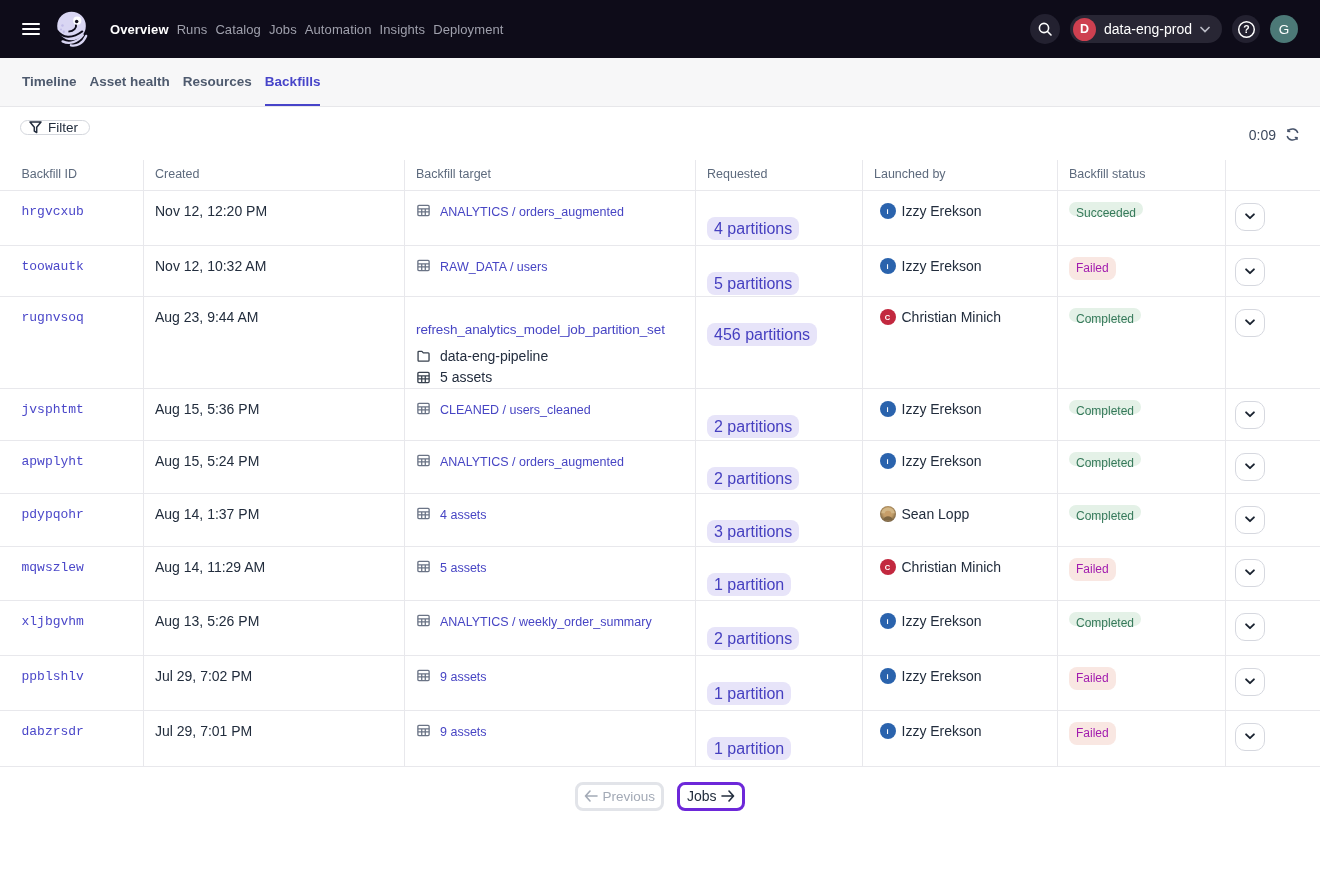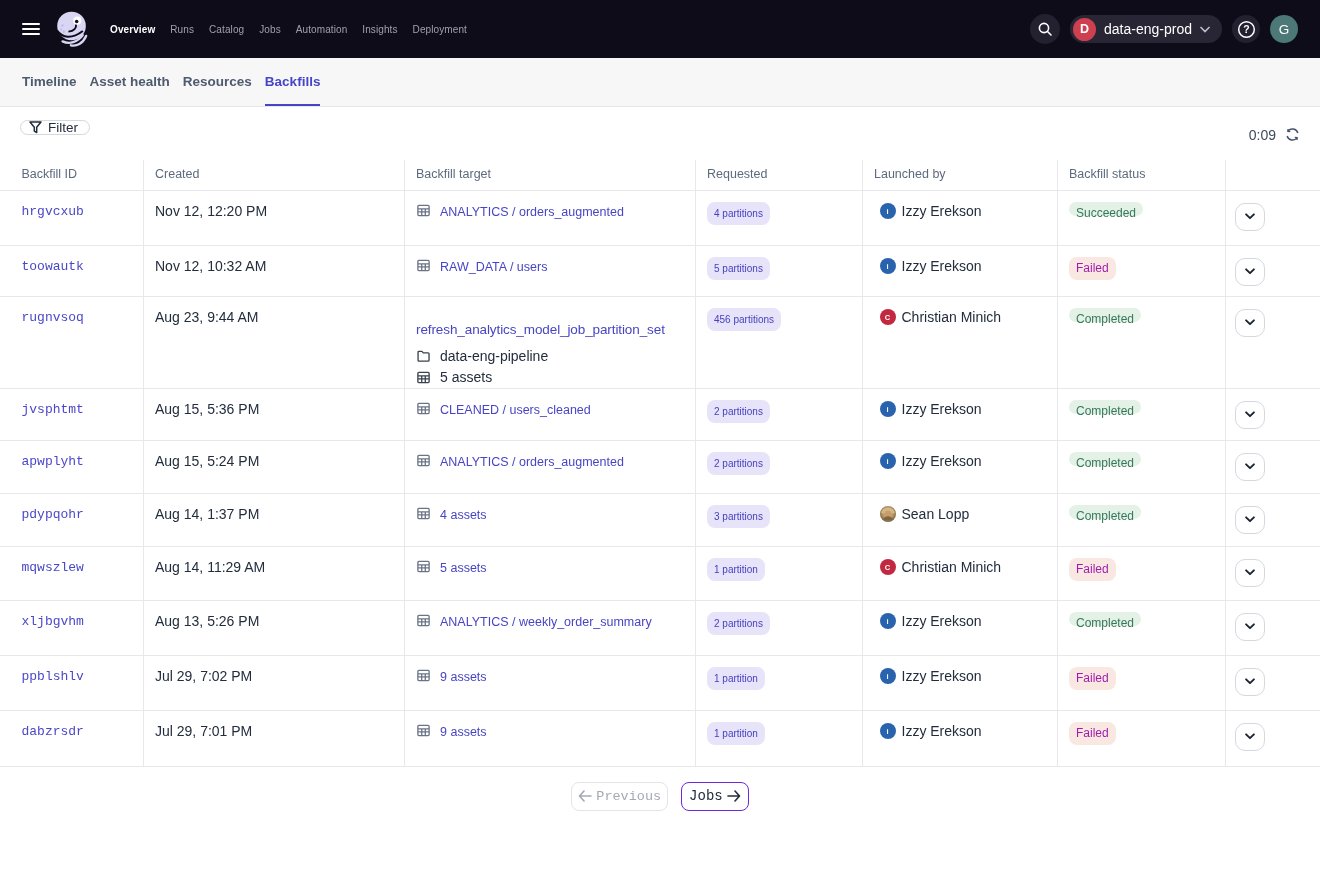--- a/index.html
+++ b/index.html
@@ -10,21 +10,21 @@
   background:#fff; color:#222d3d;
 }
 
 .nav {
   height:58px; background:#0e0c19; display:flex; align-items:center;
   padding:0 22px 0 22px;
 }
 .burger { width:18px; margin-right:14px; cursor:pointer; }
 .burger div { height:2.2px; background:#fff; border-radius:1px; margin:2.8px 0; }
 .logo { width:37px; height:37px; margin-right:19px; flex:0 0 auto; }
-.navlinks { display:flex; align-items:flex-end; gap:15px; font-size:10px; }
+.navlinks { display:flex; align-items:flex-end; gap:8px; font-size:13px; }
 .navlinks a { color:#9fa0ac; text-decoration:none; letter-spacing:.1px; }
 .navlinks a.active { color:#fff; font-weight:700; }
 .navspacer { flex:1; }
 .navright { display:flex; align-items:center; gap:10px; }
 .iconcircle { width:30px; height:30px; border-radius:50%; background:#232130; display:flex; align-items:center; justify-content:center; }
 .deploypill { height:28px; background:#282634; border-radius:14px; display:flex; align-items:center; padding:0 12px 0 3px; gap:8px; }
 .dcircle { width:23px; height:23px; border-radius:50%; background:#ce4050; color:#fff; font-size:12.5px; font-weight:700; display:flex; align-items:center; justify-content:center; }
 .deploypill .dname { color:#fff; font-size:14px; }
 .gavatar { width:28px; height:28px; border-radius:50%; background:#4c7977; color:#fff; font-size:13.5px; display:flex; align-items:center; justify-content:center; }
 
@@ -52,33 +52,33 @@
   border-bottom:1px solid #e8e8ec; border-right:1px solid #e8e8ec;
   vertical-align:top; text-align:left; padding:10px 8px 0 11.5px; font-weight:400;
 }
 .bftable th:last-child, .bftable td:last-child { border-right:none; }
 .bftable th:first-child, .bftable td:first-child { padding-left:21.5px; }
 .bftable thead th { height:30px; font-size:12.5px; color:#5d6a7d; padding-top:7px; }
 .bftable td { font-size:14px; color:#222d3d; line-height:21px; }
 td.idcell { font-family:"Liberation Mono", monospace; font-size:13px; color:#4a47c9; }
 a.lnk { color:#4745c4; text-decoration:none; font-size:12.5px; }
 .ticon { vertical-align:-2.5px; margin-right:9px; }
-.tagl { display:inline-block; height:23px; line-height:23px; background:#e7e4f9; color:#453fc0; border-radius:8px; padding:0 7px; font-size:10px; margin-top:1px; }
+.tagl { display:inline-block; height:23px; line-height:23px; background:#e7e4f9; color:#453fc0; border-radius:8px; padding:0 7px; font-size:16px; margin-top:16px; }
 .tagg { display:inline-block; height:14px; line-height:23px; background:#e4f1e7; color:#35795a; border-radius:8px; padding:0 7px; font-size:12px; margin-top:1px; }
 .tagr { display:inline-block; height:23px; line-height:23px; background:#f9e7e2; color:#a21caf; border-radius:8px; padding:0 7px; font-size:12px; margin-top:1px; }
 .usr { display:flex; align-items:center; gap:3px; }
 .uav { width:16px; height:16px; border-radius:50%; flex:0 0 auto; margin-left:5.5px; margin-right:3px; display:flex; align-items:center; justify-content:center; color:#fff; font-size:7.5px; font-weight:700; }
 .uav.blue { background:#2a63ad; }
 .uav.red { background:#c2283f; }
 .menubtn { width:30px; height:28px; border:1px solid #d6d8df; border-radius:10px; background:#fff; display:flex; align-items:center; justify-content:center; margin-top:2px; margin-left:-2px; }
 .subline { display:flex; align-items:center; gap:0; margin-top:0; line-height:21px; color:#232d3e; font-size:14px; }
 .subline.first { margin-top:6px; }
 
 .pager { display:flex; justify-content:center; gap:13px; margin-top:15px; }
-.pbtn { height:29px; border:1px solid #6d28d9; border-radius:8px; background:#fff; display:flex; align-items:center; gap:4px; padding:0 7px; font-size:14px; color:#222d3d;font-family:Liberation Mono, monospace; }
+.pbtn { height:29px; border:3px solid #6d28d9; border-radius:8px; background:#fff; display:flex; align-items:center; gap:4px; padding:0 7px; font-size:14px; color:#222d3d; }
 .pbtn.disabled { padding:0 6px; font-size:13.5px; }
 .pbtn.disabled { color:#a3aab6; border-color:#e2e4e9; }
 </style>
 </head>
 <body>
 <div class="nav">
   <div class="burger">
       <div></div>
       <div></div>
       <div></div>

